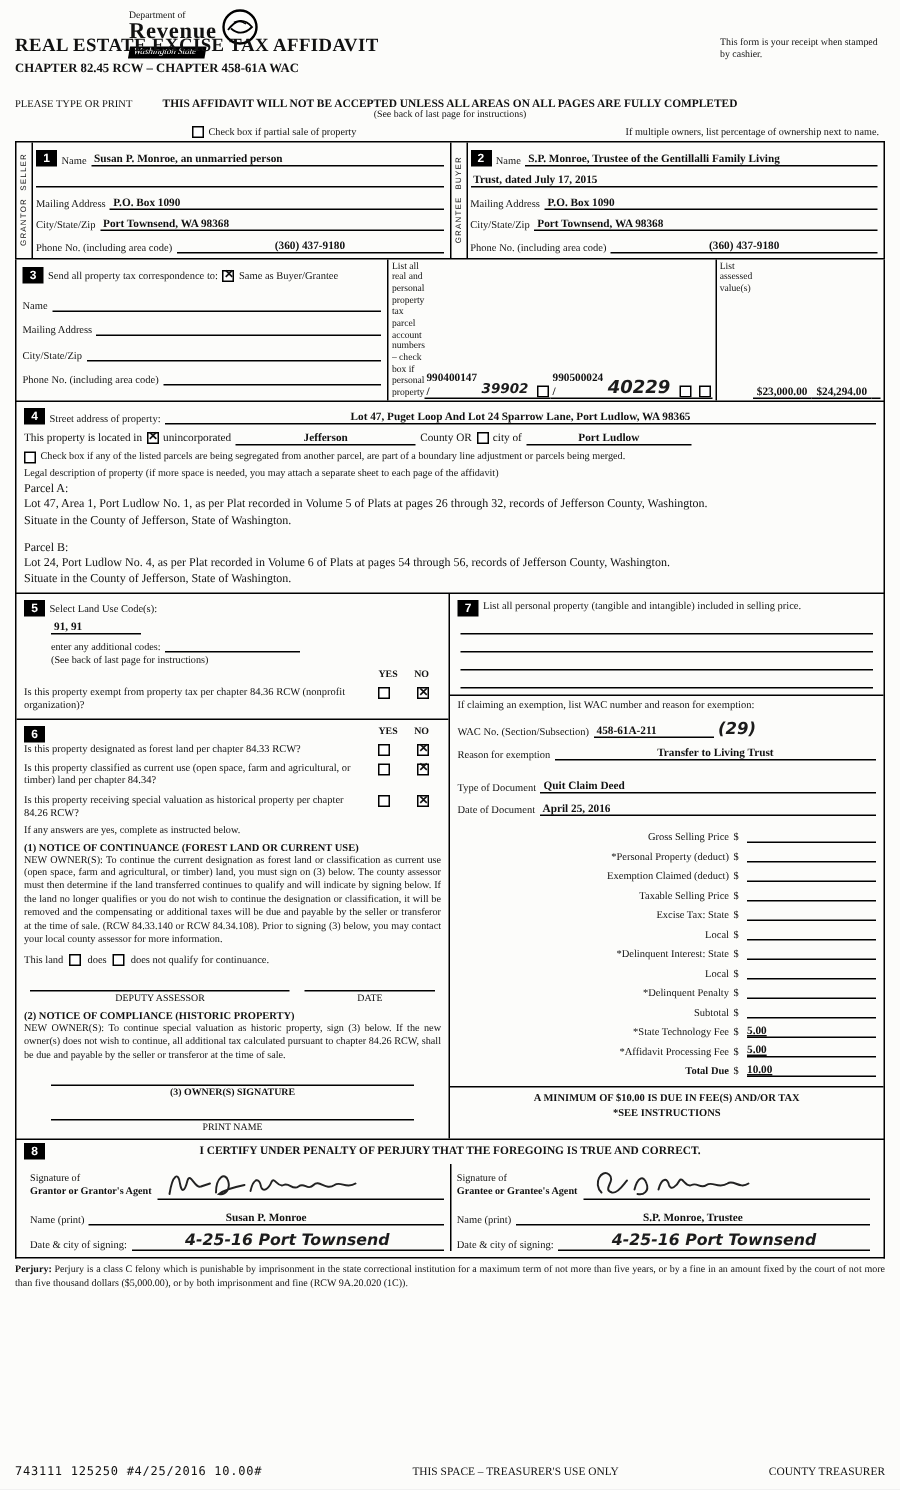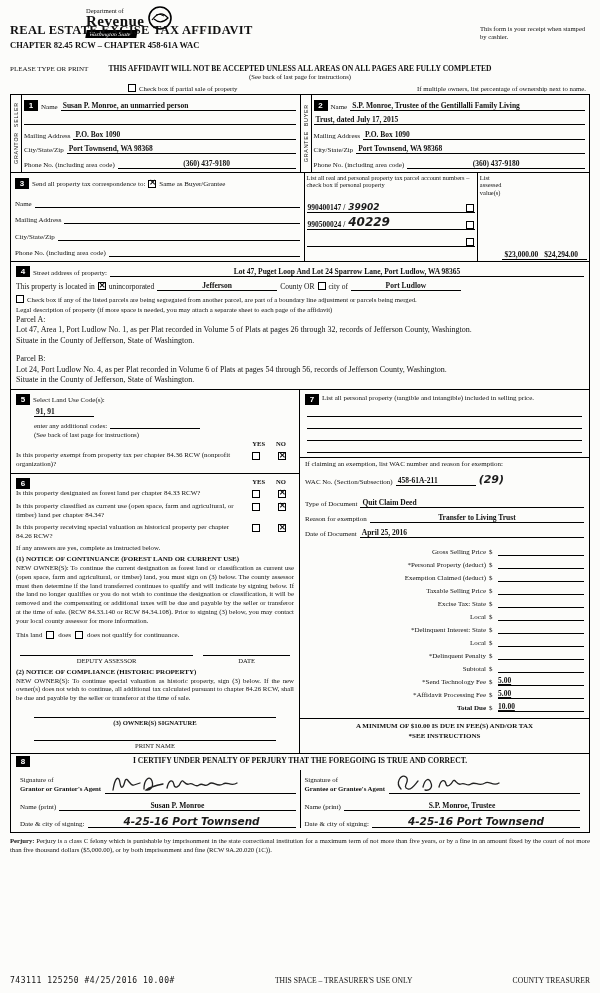--- a/index.html
+++ b/index.html
@@ -51,21 +51,21 @@
   .side-strip { width:11px; border-right:1px solid #000; display:flex; flex-direction:column; align-items:center; justify-content:center; gap:5px; }
   .vert { writing-mode:vertical-rl; transform:rotate(180deg); font-size:5.3px; letter-spacing:0.8px; font-family:"Liberation Sans", sans-serif; }
   .party-main { flex:1; padding:1px 4px 3px 2px; }
   .party-main .frow { min-height:12.5px; }
 
   
   .sec3 { border:1px solid #000; border-top:none; display:flex; }
   .sec3-left { flex:1; padding:2px 4px 4px; }
   .sec3-left .frow { min-height:14.5px; }
   .sec3-right { flex:1; border-left:1px solid #000; display:flex; }
-  .pcol { flex:1.8; border-right:1px solid #000; display:flex; flex-direction:column; padding:1px 2px; }
+  .pcol { flex:1.8; border-right:1px solid #000; display:flex; flex-direction:row; padding:1px 2px; }
   .vcol { flex:1; display:flex; flex-direction:row; padding:1px 2px; }
   .ph { font-size:6.4px; line-height:1.2; min-height:22px; }
   .prow { display:flex; align-items:flex-end; border-bottom:1px solid #000; min-height:17px; gap:3px; padding:0 1px; }
   .prow .sp { flex:1; }
   .vrow { border-bottom:1px solid #000; min-height:17px; display:flex; align-items:flex-end; padding:0 3px; }
 
   
   .sec4 { border:1px solid #000; border-top:none; padding:2px 5px 4px; }
   .legal-label { font-size:6.8px; margin-top:3px; }
   .legal { font-size:8px; line-height:1.3; margin-top:2px; }
@@ -400,29 +400,29 @@
       <div class="blank-line"></div>
       <div class="blank-line"></div>
       <div class="blank-line"></div>
       <div class="sec7-div"></div>
       <div style="font-size:7px;">If claiming an exemption, list WAC number and reason for exemption:</div>
       <div class="frow" style="margin-top:5px;">
         <span class="lbl">WAC No. (Section/Subsection)</span>
         <span class="fill bold" style="width:80px;">458-61A-211</span>
         <span class="hand" style="font-size:11px;">(29)</span>
       </div>
+      <div class="frow" style="margin-top:5px;">
+        <span class="lbl">Reason for exemption</span>
+        <span class="fill grow bold center">Transfer to Living Trust</span>
+      </div>
       <div class="frow" style="margin-top:12px;">
         <span class="lbl">Type of Document</span>
         <span class="fill grow bold">Quit Claim Deed</span>
       </div>
       <div class="frow" style="margin-top:5px;">
-        <span class="lbl">Reason for exemption</span>
-        <span class="fill grow bold center">Transfer to Living Trust</span>
-      </div>
-      <div class="frow" style="margin-top:5px;">
         <span class="lbl">Date of Document</span>
         <span class="fill grow bold">April 25, 2016</span>
       </div>
       <div class="fees">
         <div class="fee-row">
             <span class="fee-label">Gross Selling Price</span>
             <span class="fee-dollar">$</span>
             <span class="fee-value"></span>
           </div>
         <div class="fee-row">
@@ -464,21 +464,21 @@
             <span class="fee-label">*Delinquent Penalty</span>
             <span class="fee-dollar">$</span>
             <span class="fee-value"></span>
           </div>
         <div class="fee-row">
             <span class="fee-label">Subtotal</span>
             <span class="fee-dollar">$</span>
             <span class="fee-value"></span>
           </div>
         <div class="fee-row">
-            <span class="fee-label">*Send Technology Fee</span>
+            <span class="fee-label">*State Technology Fee</span>
             <span class="fee-dollar">$</span>
             <span class="fee-value">5.00</span>
           </div>
         <div class="fee-row">
             <span class="fee-label">*Affidavit Processing Fee</span>
             <span class="fee-dollar">$</span>
             <span class="fee-value">5.00</span>
           </div>
         <div class="fee-row">
             <span class="fee-label bold">Total Due</span>

